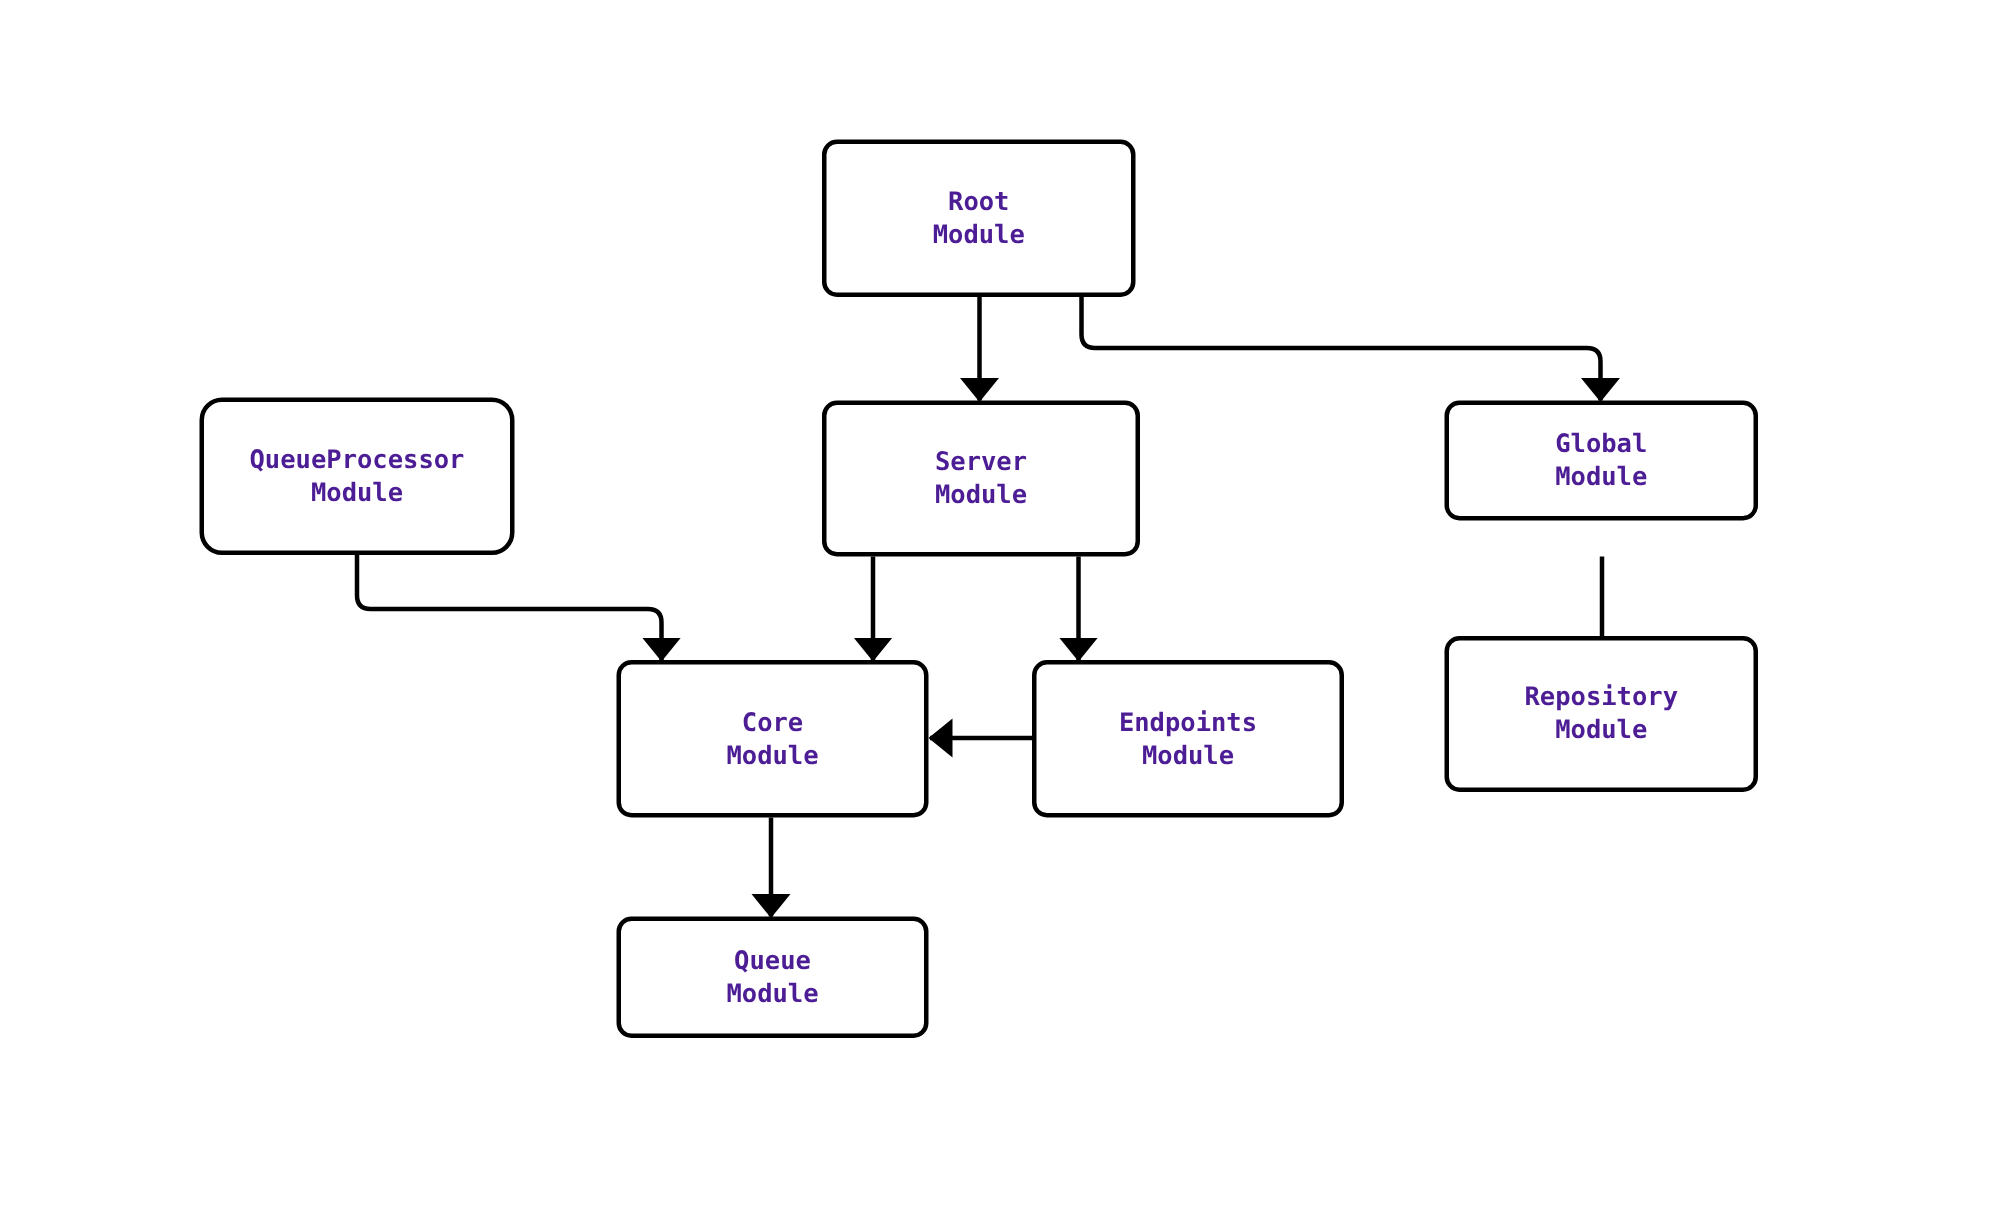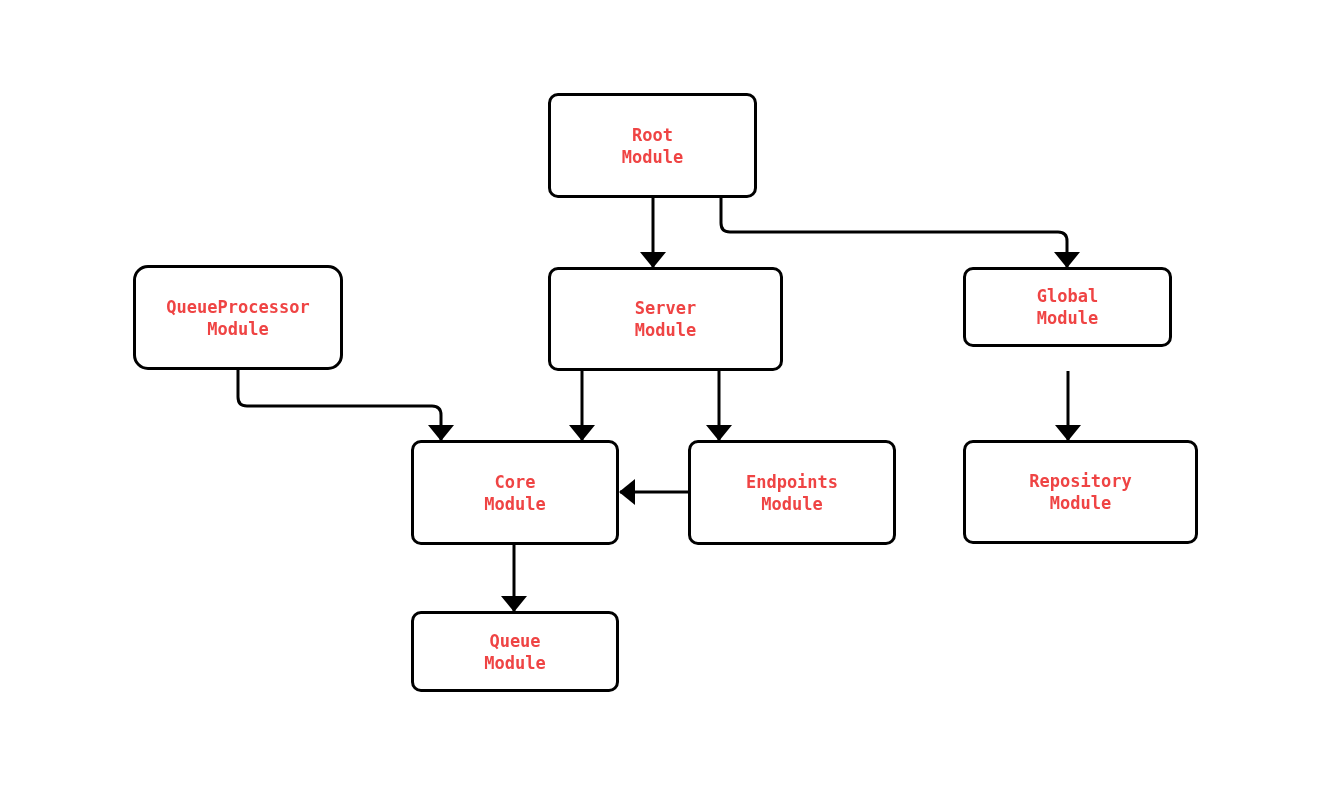--- a/index.html
+++ b/index.html
@@ -41,21 +41,21 @@
     border: 3px solid #000000;
     border-radius: 10px;
     display: flex;
     flex-direction: column;
     align-items: center;
     justify-content: center;
     text-align: center;
     font-size: 17px;
     line-height: 22px;
     font-weight: bold;
-    color: #ef4444;
+    color: #4c1d95;
   }
   .node-line {
     white-space: pre;
   }
 </style>
 </head>
 <body>
 
 <div class="canvas">
   <svg class="edges-svg" width="1337" height="809" viewBox="0 0 1337 809" xmlns="http://www.w3.org/2000/svg">
@@ -77,37 +77,37 @@
   </svg>
   <div class="nodes-layer">
       <div class="node" style="left: 548px; top: 93px; width: 209px; height: 105px; background: rgb(255, 255, 255); border-color: rgb(0, 0, 0);">
         <div class="node-line">Root</div>
         <div class="node-line">Module</div>
       </div>
       <div class="node" style="left: 133px; top: 265px; width: 210px; height: 105px; background: rgb(255, 255, 255); border-color: rgb(0, 0, 0); border-radius: 15px;">
         <div class="node-line">QueueProcessor</div>
         <div class="node-line">Module</div>
       </div>
-      <div class="node" style="left: 548px; top: 267px; width: 235px; height: 104px; background: rgb(255, 255, 255); border-color: rgb(0, 0, 0);">
+      <div class="node" style="left: 548px; top: 267px; width: 212px; height: 104px; background: rgb(255, 255, 255); border-color: rgb(0, 0, 0);">
         <div class="node-line">Server</div>
         <div class="node-line">Module</div>
       </div>
       <div class="node" style="left: 963px; top: 267px; width: 209px; height: 80px; background: rgb(255, 255, 255); border-color: rgb(0, 0, 0);">
         <div class="node-line">Global</div>
         <div class="node-line">Module</div>
       </div>
       <div class="node" style="left: 411px; top: 440px; width: 208px; height: 105px; background: rgb(255, 255, 255); border-color: rgb(0, 0, 0);">
         <div class="node-line">Core</div>
         <div class="node-line">Module</div>
       </div>
       <div class="node" style="left: 688px; top: 440px; width: 208px; height: 105px; background: rgb(255, 255, 255); border-color: rgb(0, 0, 0);">
         <div class="node-line">Endpoints</div>
         <div class="node-line">Module</div>
       </div>
-      <div class="node" style="left: 963px; top: 440px; width: 235px; height: 104px; background: rgb(255, 255, 255); border-color: rgb(0, 0, 0);">
+      <div class="node" style="left: 963px; top: 424px; width: 209px; height: 104px; background: rgb(255, 255, 255); border-color: rgb(0, 0, 0);">
         <div class="node-line">Repository</div>
         <div class="node-line">Module</div>
       </div>
       <div class="node" style="left: 411px; top: 611px; width: 208px; height: 81px; background: rgb(255, 255, 255); border-color: rgb(0, 0, 0);">
         <div class="node-line">Queue</div>
         <div class="node-line">Module</div>
       </div>
     </div>
 </div>
 

